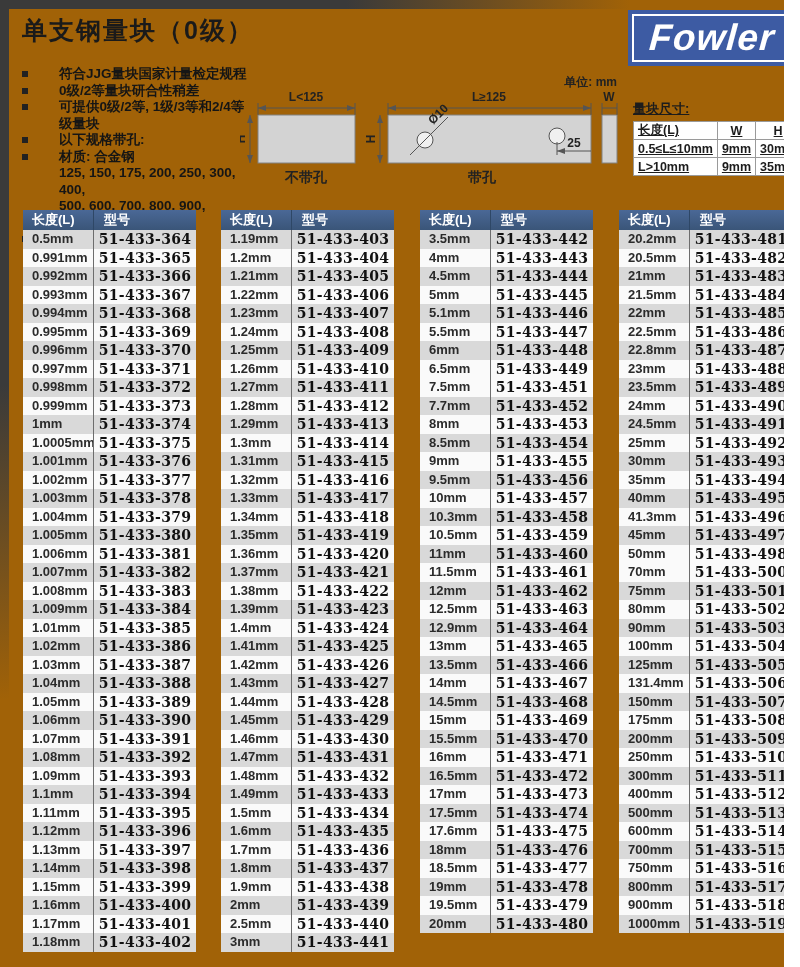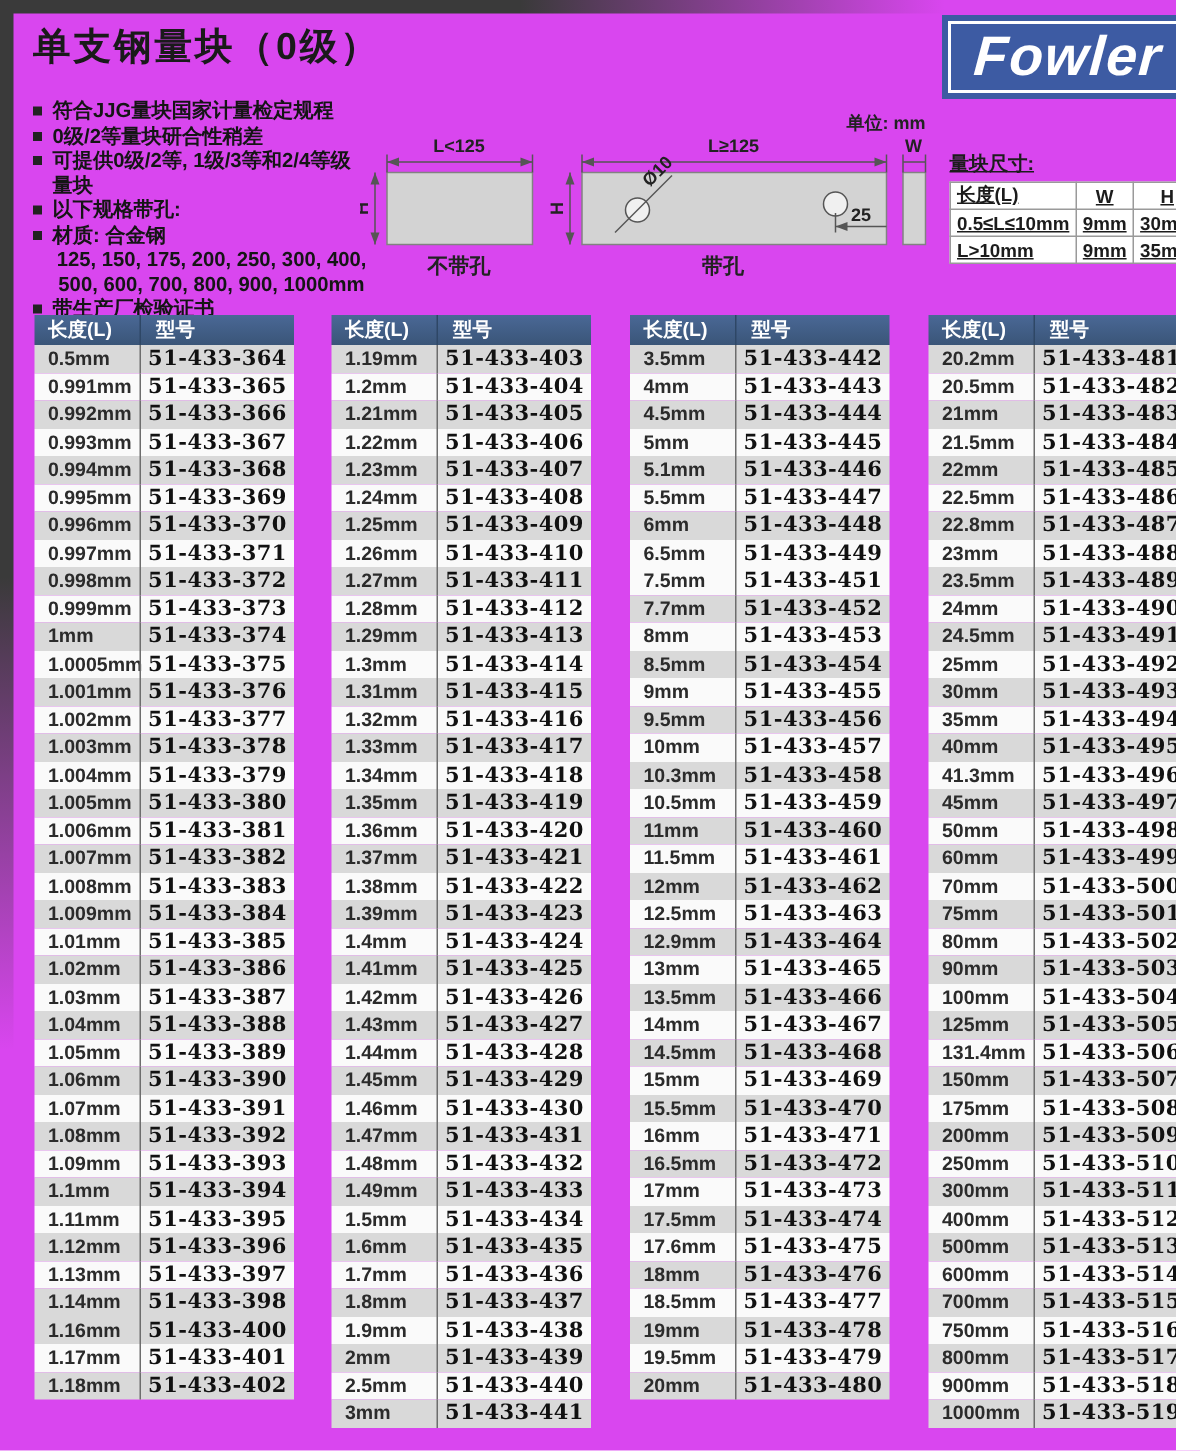--- a/index.html
+++ b/index.html
@@ -1,36 +1,36 @@
 <!DOCTYPE html>
 <html><head>
 <meta charset="utf-8">
 <style>
   html,body{margin:0;padding:0;background:#ffffff;}
-  .page{position:relative;width:784px;height:967px;background:#d946ef;overflow:hidden;
+  .page{position:relative;width:784px;height:967px;background:#a16207;overflow:hidden;
         font-family:"Liberation Sans","DejaVu Sans",sans-serif;color:#1c1c1c;}
   
   .edge-top{position:absolute;left:0;top:0;width:630px;height:9px;
             background:linear-gradient(to right,#3a3a3a 55%,rgba(58,58,58,0));}
   .edge-left{position:absolute;left:0;top:0;width:9px;height:700px;
              background:linear-gradient(to bottom,#3a3a3a 55%,rgba(58,58,58,0));}
   
   .title{position:absolute;left:22px;top:14px;font-size:25px;font-weight:bold;
          letter-spacing:2px;color:#1a1a1a;}
   
   .logo{position:absolute;left:628px;top:10px;width:168px;height:56px;background:#3d5ba3;}
   .logo-frame{position:absolute;inset:4px;border:2px solid #ffffff;}
   .logo-text{position:absolute;inset:0;display:flex;align-items:center;justify-content:center;
              color:#ffffff;font-size:37px;font-weight:bold;font-style:italic;
              letter-spacing:1px;transform:skewX(-4deg);}
   
   .features{position:absolute;left:22px;top:66px;width:225px;}
   .feat{display:flex;align-items:flex-start;line-height:16.5px;}
   .feat .bullet{flex:0 0 auto;width:6px;height:6px;background:#222;margin:5px 7px 0 0;}
-  .feat .ftext{font-size:13.5px;font-weight:600;color:#151515;}
+  .feat .ftext{font-size:13.5px;font-weight:600;color:#151515;margin-left:24px;}
   .feat.cont{padding-left:13px;justify-content:center;}
   .feat.cont .ftext{font-weight:600;}
   
   .diagram{position:absolute;left:240px;top:72px;}
   .dimtext{font:bold 12px "Liberation Sans",sans-serif;fill:#222;}
   .cjklabel{font:bold 14px "Liberation Sans",sans-serif;fill:#222;}
   .blk{fill:#d3d3d3;stroke:#828282;stroke-width:1;}
   .dln{stroke:#555;stroke-width:1;}
   .arr{fill:#555;}
   
@@ -314,20 +314,24 @@
           <div class="c-mod">51-433-396</div>
         </div>
         <div class="trow light">
           <div class="c-len">1.13mm</div>
           <div class="c-mod">51-433-397</div>
         </div>
         <div class="trow shade">
           <div class="c-len">1.14mm</div>
           <div class="c-mod">51-433-398</div>
         </div>
+        <div class="trow light">
+          <div class="c-len">1.15mm</div>
+          <div class="c-mod">51-433-399</div>
+        </div>
         <div class="trow shade">
           <div class="c-len">1.16mm</div>
           <div class="c-mod">51-433-400</div>
         </div>
         <div class="trow light">
           <div class="c-len">1.17mm</div>
           <div class="c-mod">51-433-401</div>
         </div>
         <div class="trow shade">
           <div class="c-len">1.18mm</div>
@@ -730,24 +734,20 @@
           <div class="c-mod">51-433-496</div>
         </div>
         <div class="trow shade">
           <div class="c-len">45mm</div>
           <div class="c-mod">51-433-497</div>
         </div>
         <div class="trow light">
           <div class="c-len">50mm</div>
           <div class="c-mod">51-433-498</div>
         </div>
-        <div class="trow shade">
-          <div class="c-len">60mm</div>
-          <div class="c-mod">51-433-499</div>
-        </div>
         <div class="trow light">
           <div class="c-len">70mm</div>
           <div class="c-mod">51-433-500</div>
         </div>
         <div class="trow shade">
           <div class="c-len">75mm</div>
           <div class="c-mod">51-433-501</div>
         </div>
         <div class="trow light">
           <div class="c-len">80mm</div>

